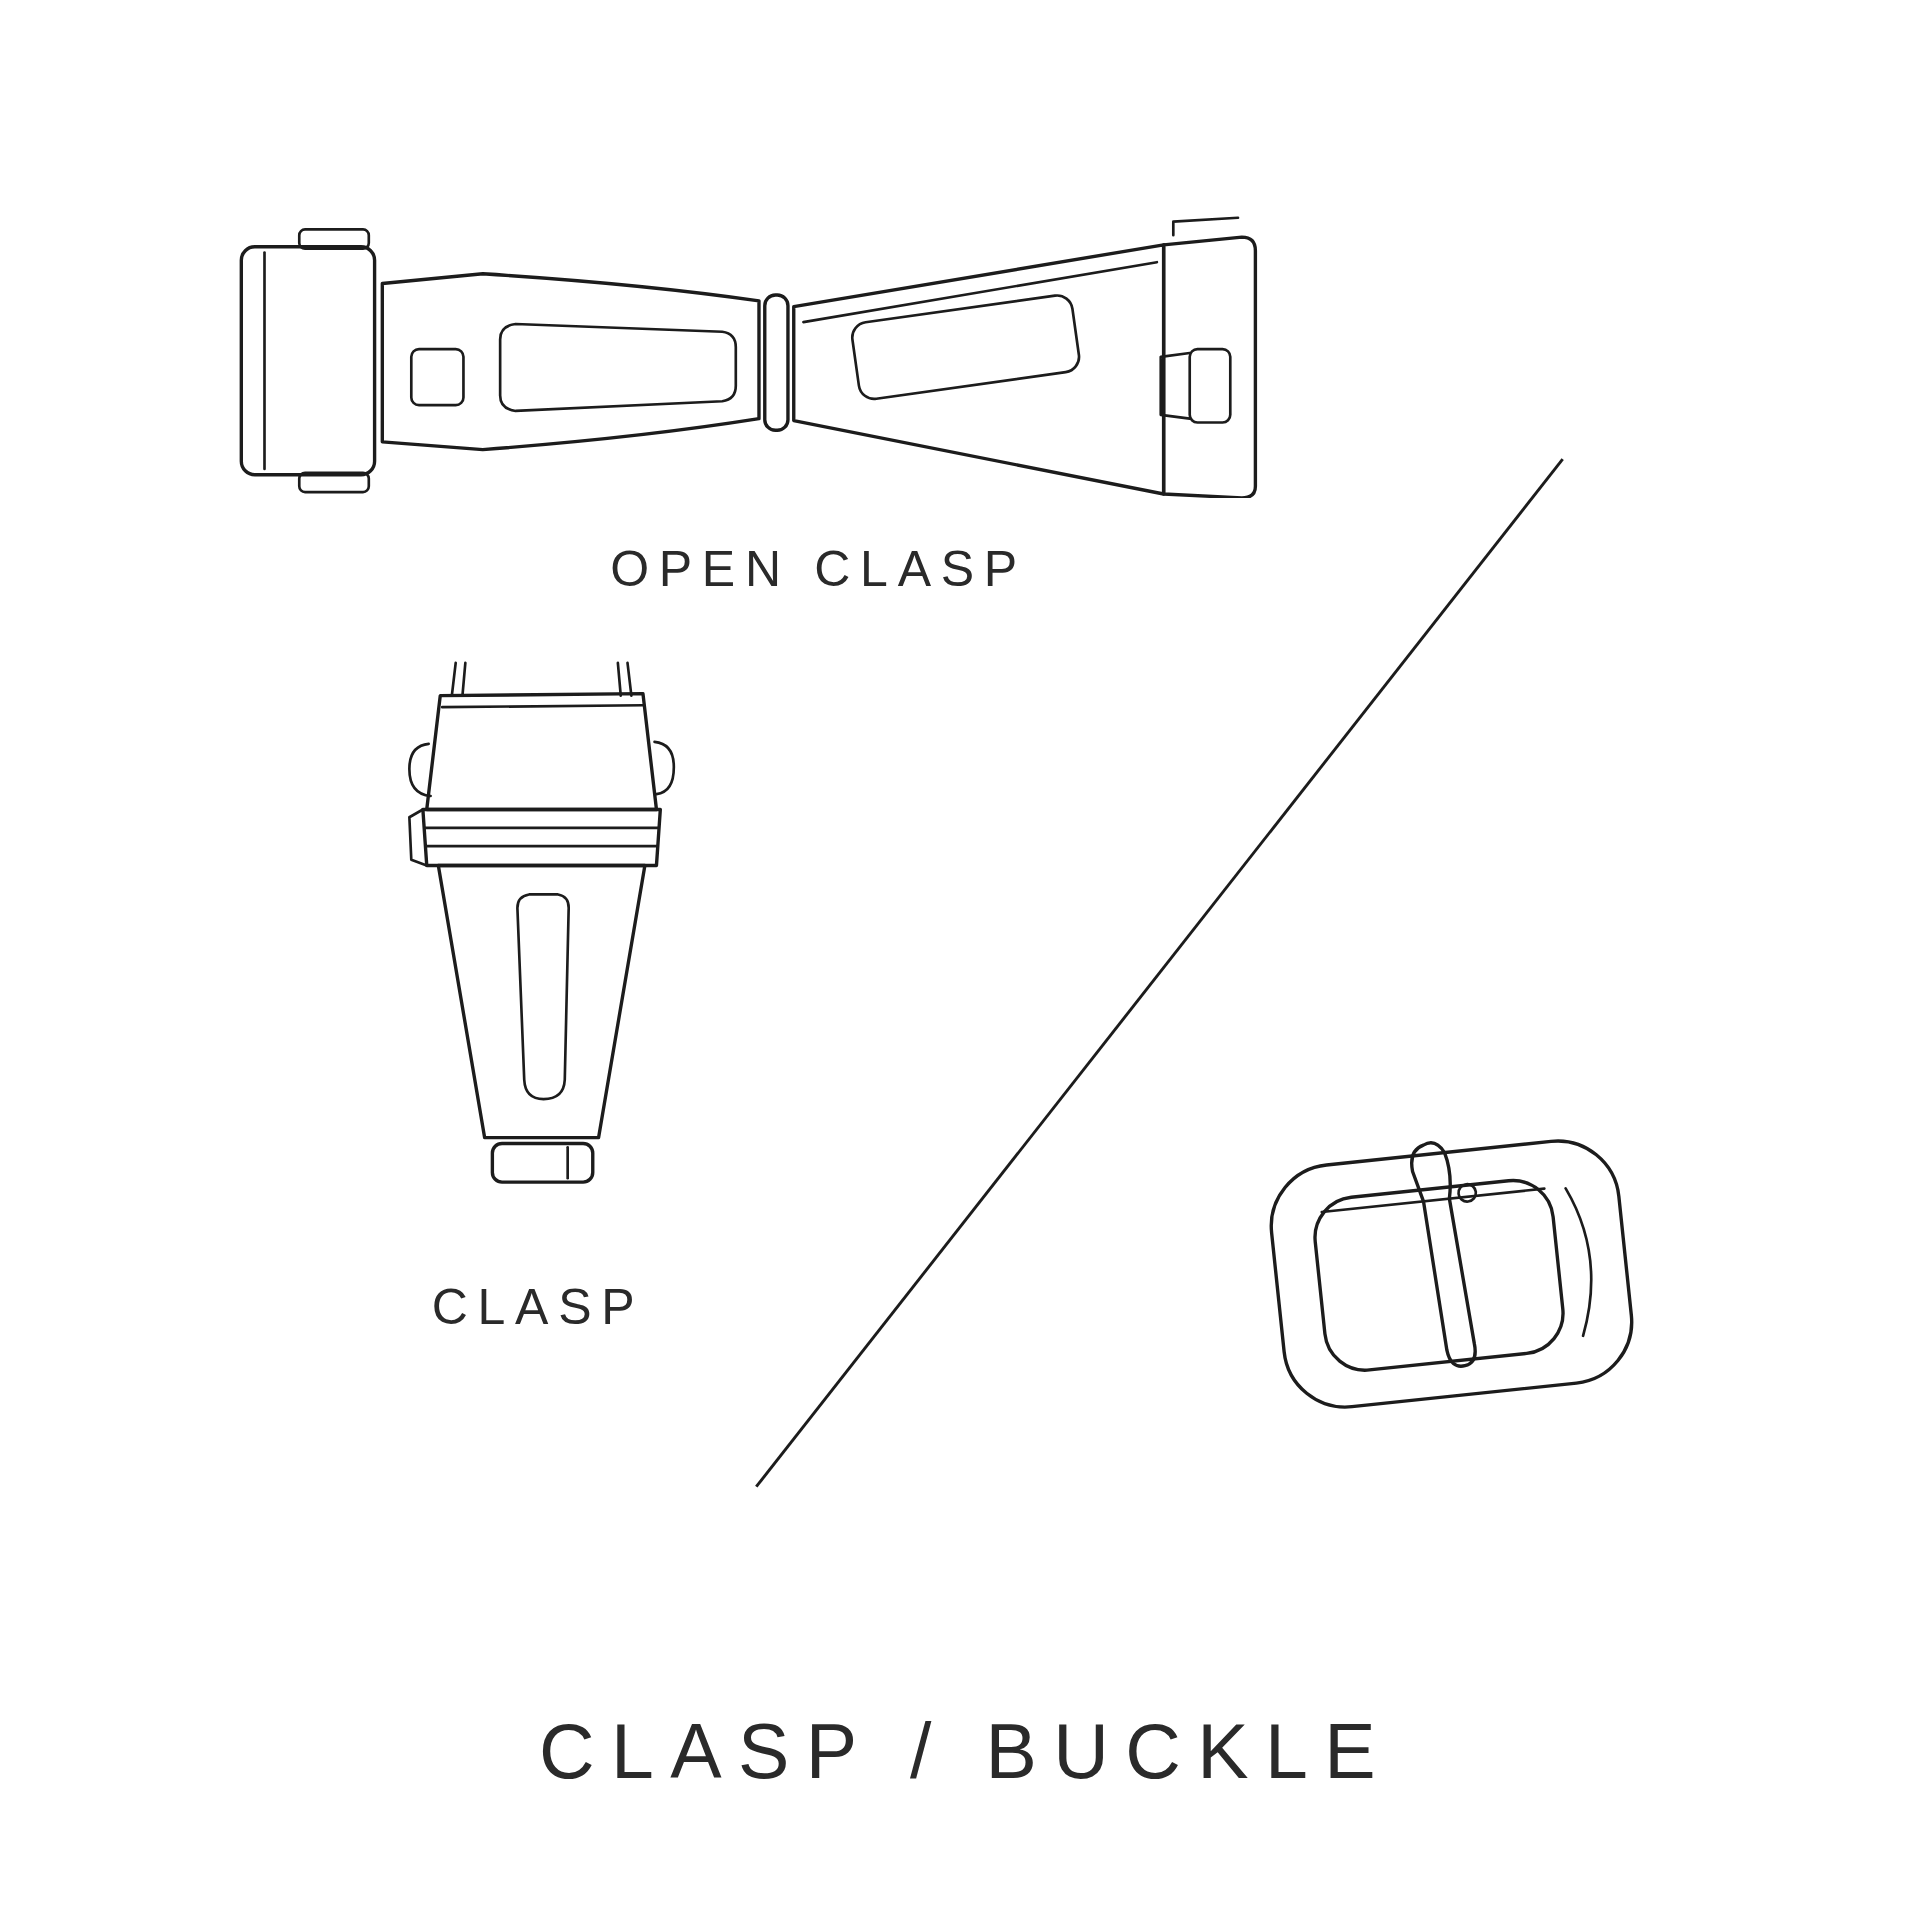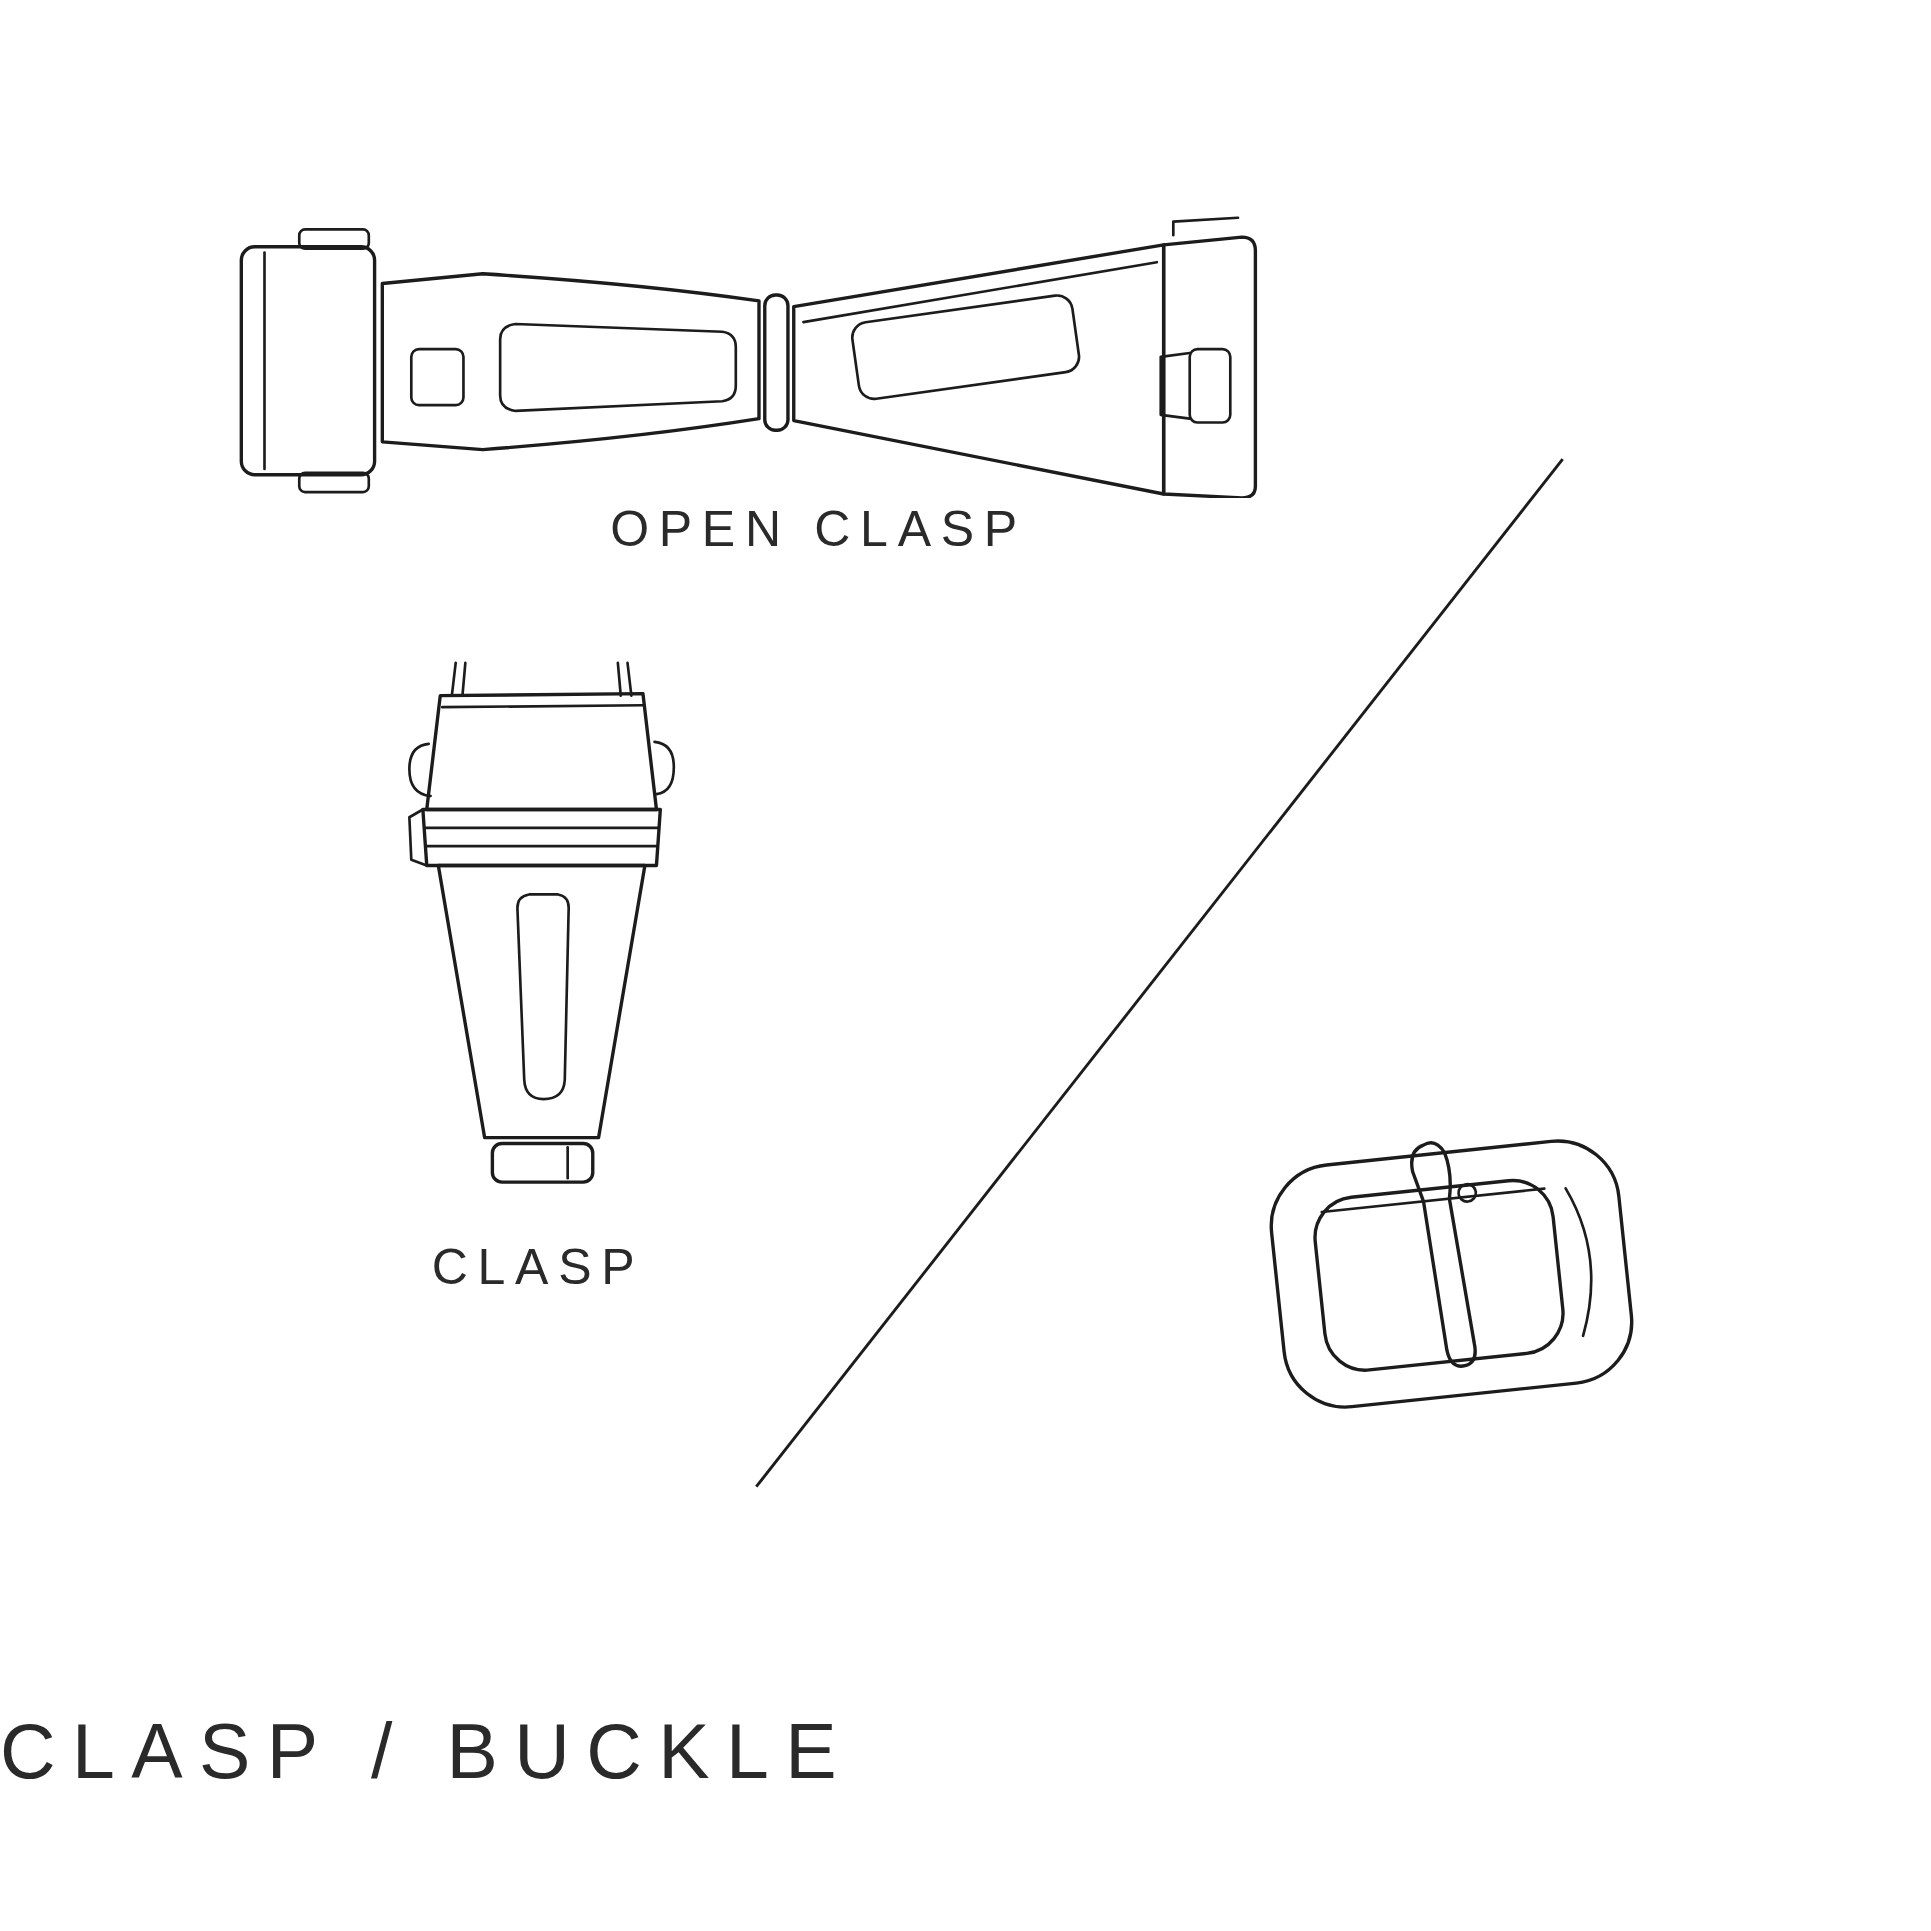--- a/index.html
+++ b/index.html
@@ -34,25 +34,27 @@
     stroke-width: 2.75;
   }
   .label {
     position: absolute;
     text-align: center;
     color: #2a2a2a;
     font-size: 50px;
     font-weight: 400;
     letter-spacing: 9.7px;
     white-space: nowrap;
+    margin-top: 40px;
   }
   .title {
     position: absolute;
     left: 0;
     width: 1931px;
+    text-align: center;
     color: #2a2a2a;
     font-size: 77px;
     font-weight: 300;
     letter-spacing: 16.4px;
     white-space: nowrap;
   }
 </style>
 </head>
 <body>
 

